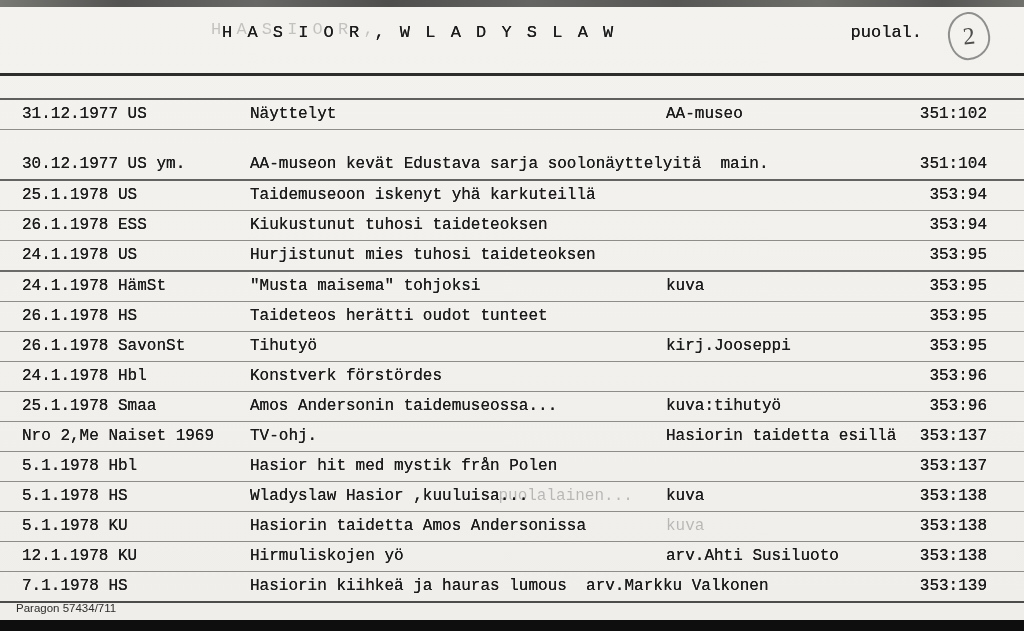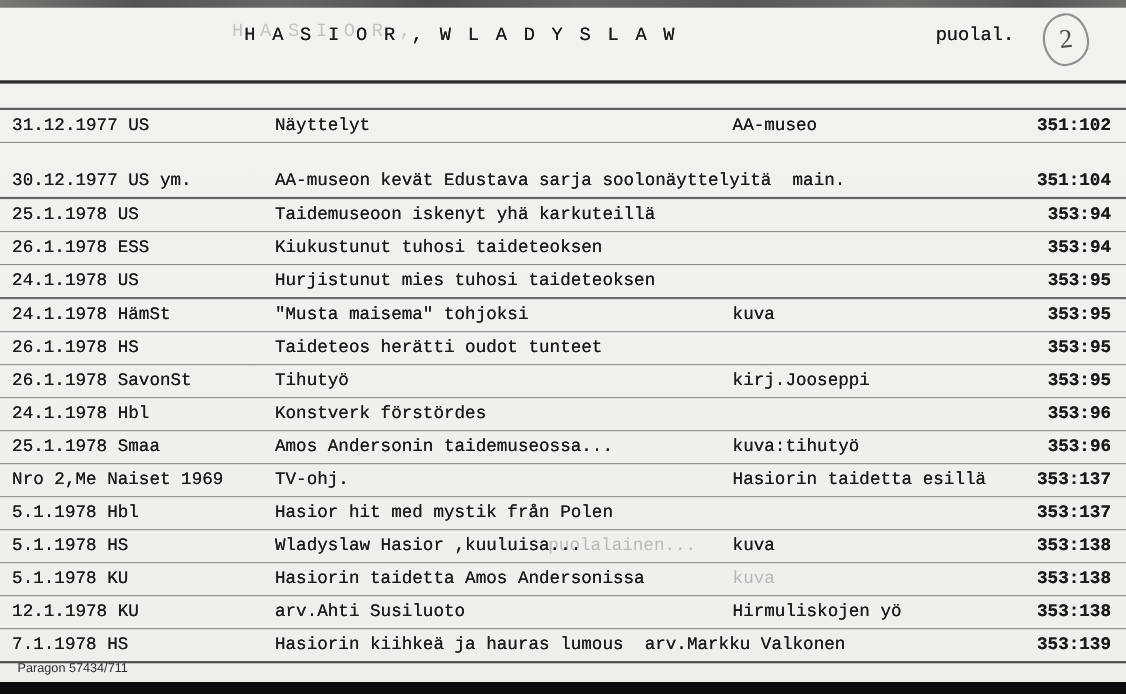--- a/index.html
+++ b/index.html
@@ -35,22 +35,22 @@
   .row{
     display:grid;grid-template-columns:250px 416px 200px 1fr;
     padding:4px 0;line-height:21px;font-size:16px;
     border-bottom:1px solid #8d8d8b;
     text-shadow:0 0 .5px #1b1b1b;
   }
   .row:nth-child(2){border-bottom:2px solid #636361;margin-top:20px;}
   .row:nth-child(5){border-bottom:2px solid #6b6b69;}
   .row:nth-child(16){border-bottom:2px solid #4c4c4a;}
   .cell{white-space:nowrap;overflow:visible;}
-  .cell.date{padding-left:11px;}
-  .cell.ref{text-align:right;padding-right:14px;font-weight:bold;}
+  .cell.date{padding-left:22px;}
+  .cell.ref{text-align:right;padding-right:37px;}
   .inline-note{margin-left:2ch;}
   .ghost{opacity:.26;text-shadow:none;}
   .ghost.shift{margin-left:-30px;}
   
   .footer{
     position:absolute;left:16px;bottom:17px;
     font-family:"Liberation Sans","DejaVu Sans",sans-serif;
     font-size:11.5px;color:#2e2e2c;text-shadow:none;
   }
 </style>
@@ -151,22 +151,22 @@
       <div class="cell ref">353:138</div>
     </div>
     <div class="row">
       <div class="cell date">5.1.1978 KU</div>
       <div class="cell title">Hasiorin taidetta Amos Andersonissa</div>
       <div class="cell note"><div class="ghost" style="display: inline;">kuva</div></div>
       <div class="cell ref">353:138</div>
     </div>
     <div class="row">
       <div class="cell date">12.1.1978 KU</div>
+      <div class="cell title">Hirmuliskojen yö</div>
       <div class="cell note">arv.Ahti Susiluoto</div>
-      <div class="cell title">Hirmuliskojen yö</div>
       <div class="cell ref">353:138</div>
     </div>
     <div class="row">
       <div class="cell date">7.1.1978 HS</div>
       <div class="cell title">Hasiorin kiihkeä ja hauras lumous<div class="inline-note" style="display: inline;">arv.Markku Valkonen</div></div>
       <div class="cell note"></div>
       <div class="cell ref">353:139</div>
     </div>
   </div>
 

